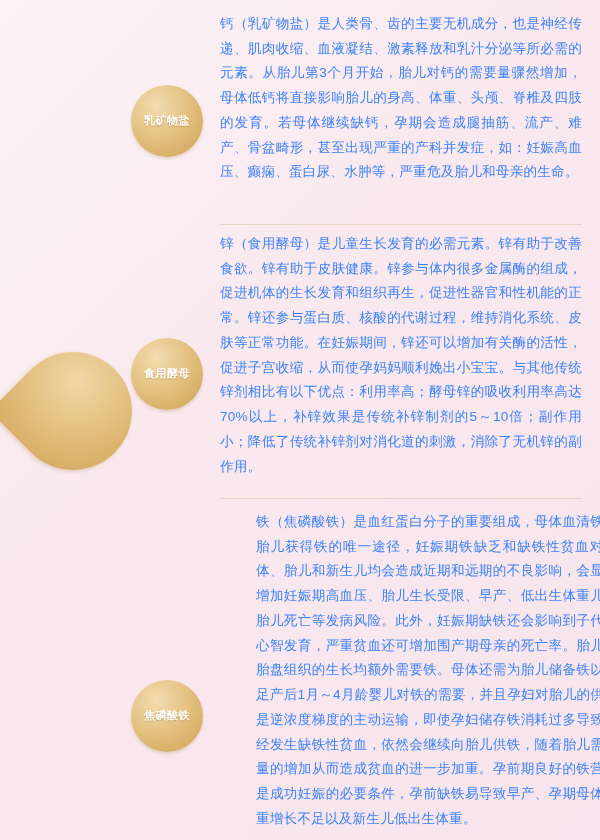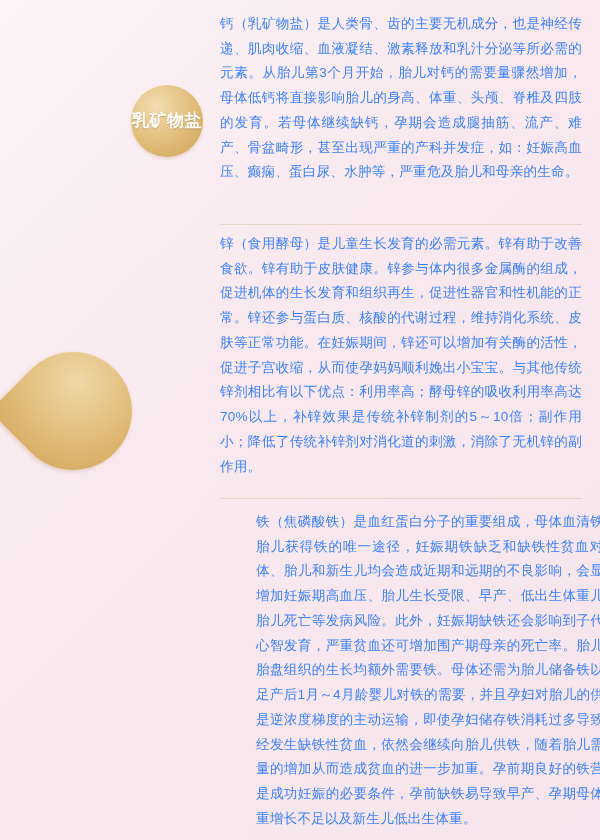--- a/index.html
+++ b/index.html
@@ -54,21 +54,21 @@
     width: 72px;
     height: 72px;
     border-radius: 50%;
     background: radial-gradient(circle at 35% 28%, #f2dcb0 0%, #e4c282 45%, #cda253 100%);
     box-shadow: 0 2px 3px rgba(160,120,60,0.22);
     display: flex;
     align-items: center;
     justify-content: center;
     text-align: center;
     color: #ffffff;
-    font-size: 17px;
+    font-size: 11px;
     font-weight: bold;
     line-height: 1.25;
     letter-spacing: 0.5px;
     text-shadow: 0 1px 1px rgba(150,110,50,0.45);
   }
   .badge-1 { left: 131px; top: 85px; }
   .badge-2 { left: 131px; top: 338px; }
   .badge-3 { left: 131px; top: 680px; }
 
   
@@ -100,20 +100,22 @@
   .divider-2 { top: 498px; }
 </style>
 </head>
 <body>
 
 <div class="page">
 
   <div class="main-drop"></div>
 
   <div class="badge badge-1">乳矿物盐</div>
+  <div class="badge badge-2">食用酵母</div>
+  <div class="badge badge-3">焦磷酸铁</div>
 
   <div class="block block-1">钙（乳矿物盐）是人类骨、齿的主要无机成分，也是神经传递、肌肉收缩、血液凝结、激素释放和乳汁分泌等所必需的元素。从胎儿第3个月开始，胎儿对钙的需要量骤然增加，母体低钙将直接影响胎儿的身高、体重、头颅、脊椎及四肢的发育。若母体继续缺钙，孕期会造成腿抽筋、流产、难产、骨盆畸形，甚至出现严重的产科并发症，如：妊娠高血压、癫痫、蛋白尿、水肿等，严重危及胎儿和母亲的生命。</div>
   <div class="divider divider-1"></div>
   <div class="block block-2">锌（食用酵母）是儿童生长发育的必需元素。锌有助于改善食欲。锌有助于皮肤健康。锌参与体内很多金属酶的组成，促进机体的生长发育和组织再生，促进性器官和性机能的正常。锌还参与蛋白质、核酸的代谢过程，维持消化系统、皮肤等正常功能。在妊娠期间，锌还可以增加有关酶的活性，促进子宫收缩，从而使孕妈妈顺利娩出小宝宝。与其他传统锌剂相比有以下优点：利用率高；酵母锌的吸收利用率高达70%以上，补锌效果是传统补锌制剂的5～10倍；副作用小；降低了传统补锌剂对消化道的刺激，消除了无机锌的副作用。</div>
   <div class="divider divider-2"></div>
   <div class="block block-3">铁（焦磷酸铁）是血红蛋白分子的重要组成，母体血清铁是胎儿获得铁的唯一途径，妊娠期铁缺乏和缺铁性贫血对母体、胎儿和新生儿均会造成近期和远期的不良影响，会显著增加妊娠期高血压、胎儿生长受限、早产、低出生体重儿及胎儿死亡等发病风险。此外，妊娠期缺铁还会影响到子代的心智发育，严重贫血还可增加围产期母亲的死亡率。胎儿、胎盘组织的生长均额外需要铁。母体还需为胎儿储备铁以满足产后1月～4月龄婴儿对铁的需要，并且孕妇对胎儿的供铁是逆浓度梯度的主动运输，即使孕妇储存铁消耗过多导致已经发生缺铁性贫血，依然会继续向胎儿供铁，随着胎儿需铁量的增加从而造成贫血的进一步加重。孕前期良好的铁营养是成功妊娠的必要条件，孕前缺铁易导致早产、孕期母体体重增长不足以及新生儿低出生体重。</div>
 
 </div>
 
 </body></html>

